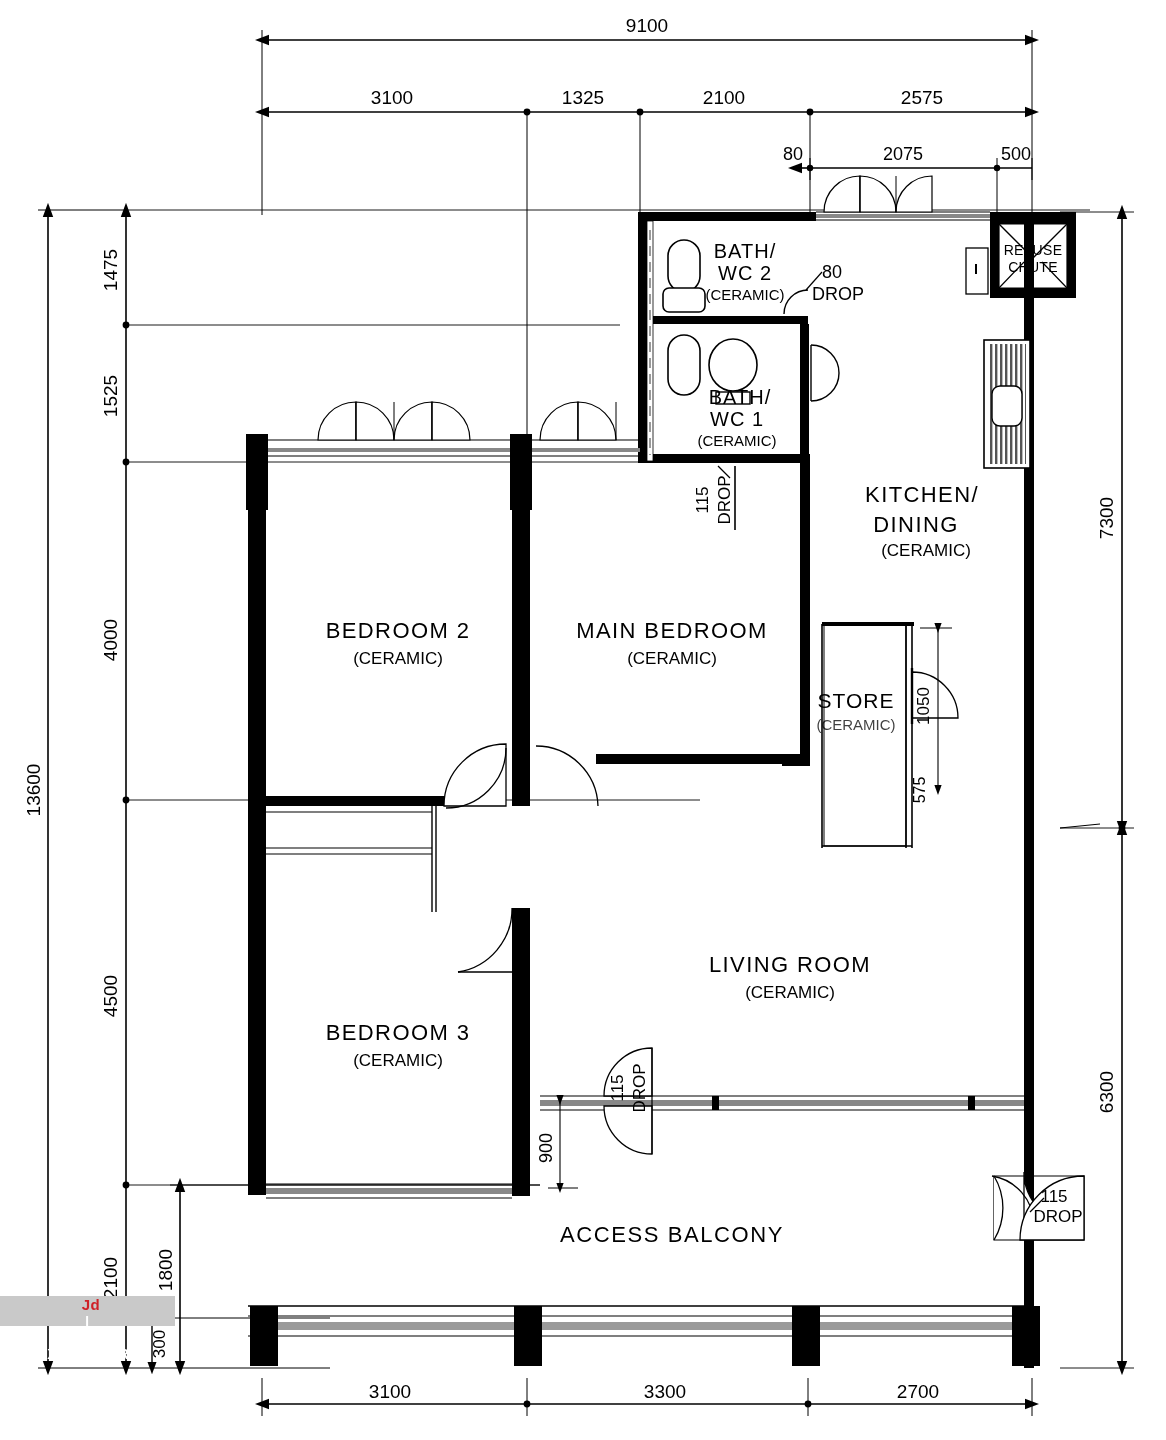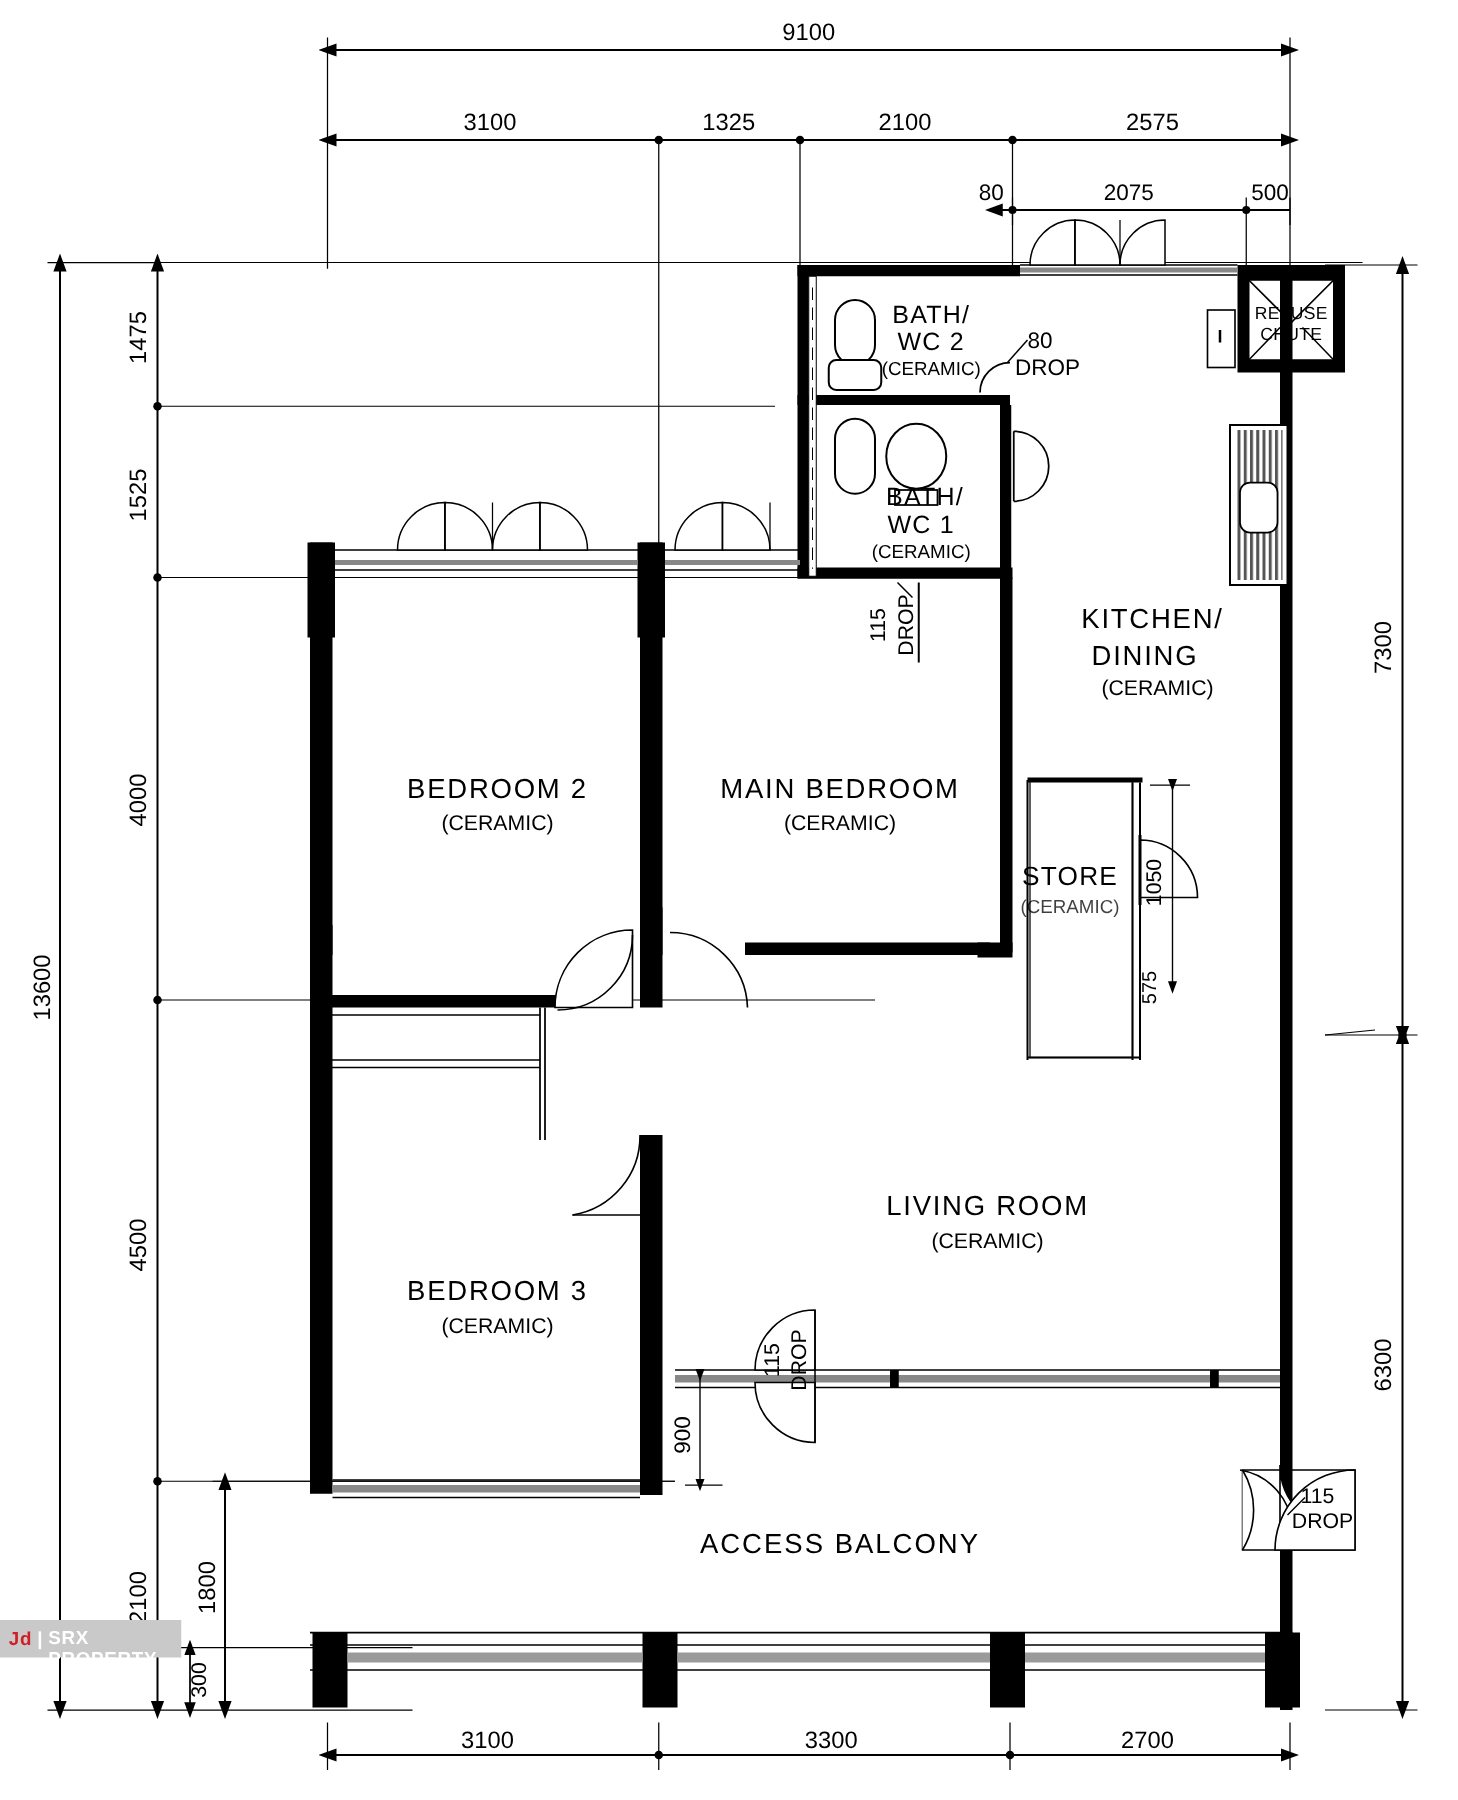--- a/index.html
+++ b/index.html
@@ -1,23 +1,23 @@
 <!DOCTYPE html>
 <html><head>
 <meta charset="utf-8">
 <style>
   html,body{margin:0;padding:0;background:#ffffff;}
   body{width:1166px;height:1440px;position:relative;overflow:hidden;
        font-family:"Liberation Sans", sans-serif;color:#111;}
   #plan{position:absolute;inset:0;}
   svg{position:absolute;top:0;left:0;width:1166px;height:1440px;}
 
-  .wm{position:absolute;left:0;top:1296px;width:145px;height:30px;
+  .wm{position:absolute;left:0;top:1296px;width:175px;height:30px;
       background:#c9c9c9;display:flex;align-items:center;
-      font-size:15px;letter-spacing:.6px;font-weight:bold;}
+      font-size:15px;letter-spacing:.6px;font-weight:bold;flex-direction:column;}
   .wm .jd{color:#cf2027;padding-left:7px;}
   .wm .sep{color:#ffffff;padding:0 4px;}
   .wm .srx{color:#ffffff;margin-top:15px;}
 
   .ghost{position:absolute;color:rgba(170,170,170,.20);font-size:52px;
          font-weight:bold;pointer-events:none;}
 </style>
 </head>
 <body>
 

